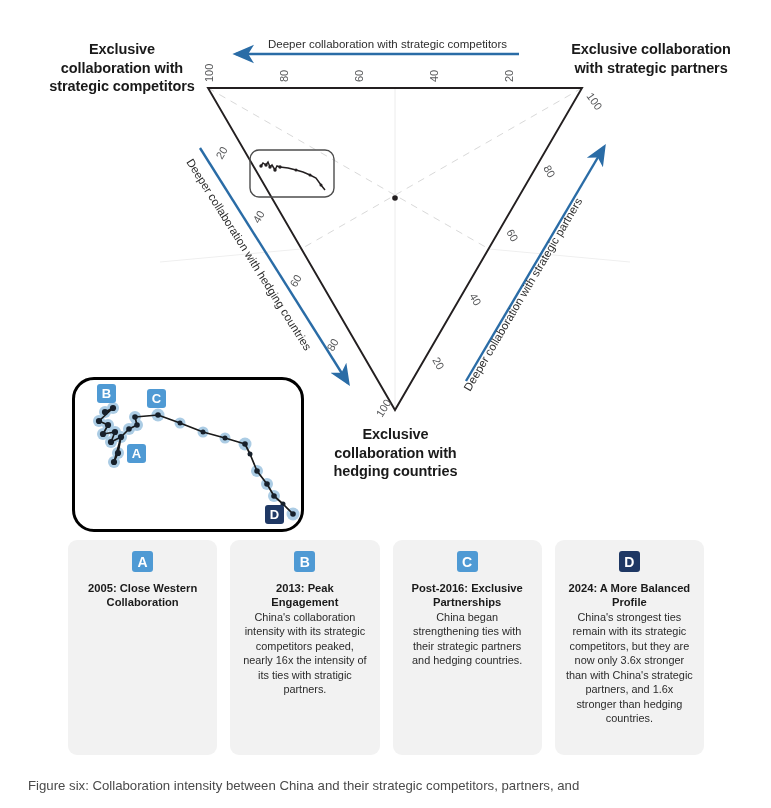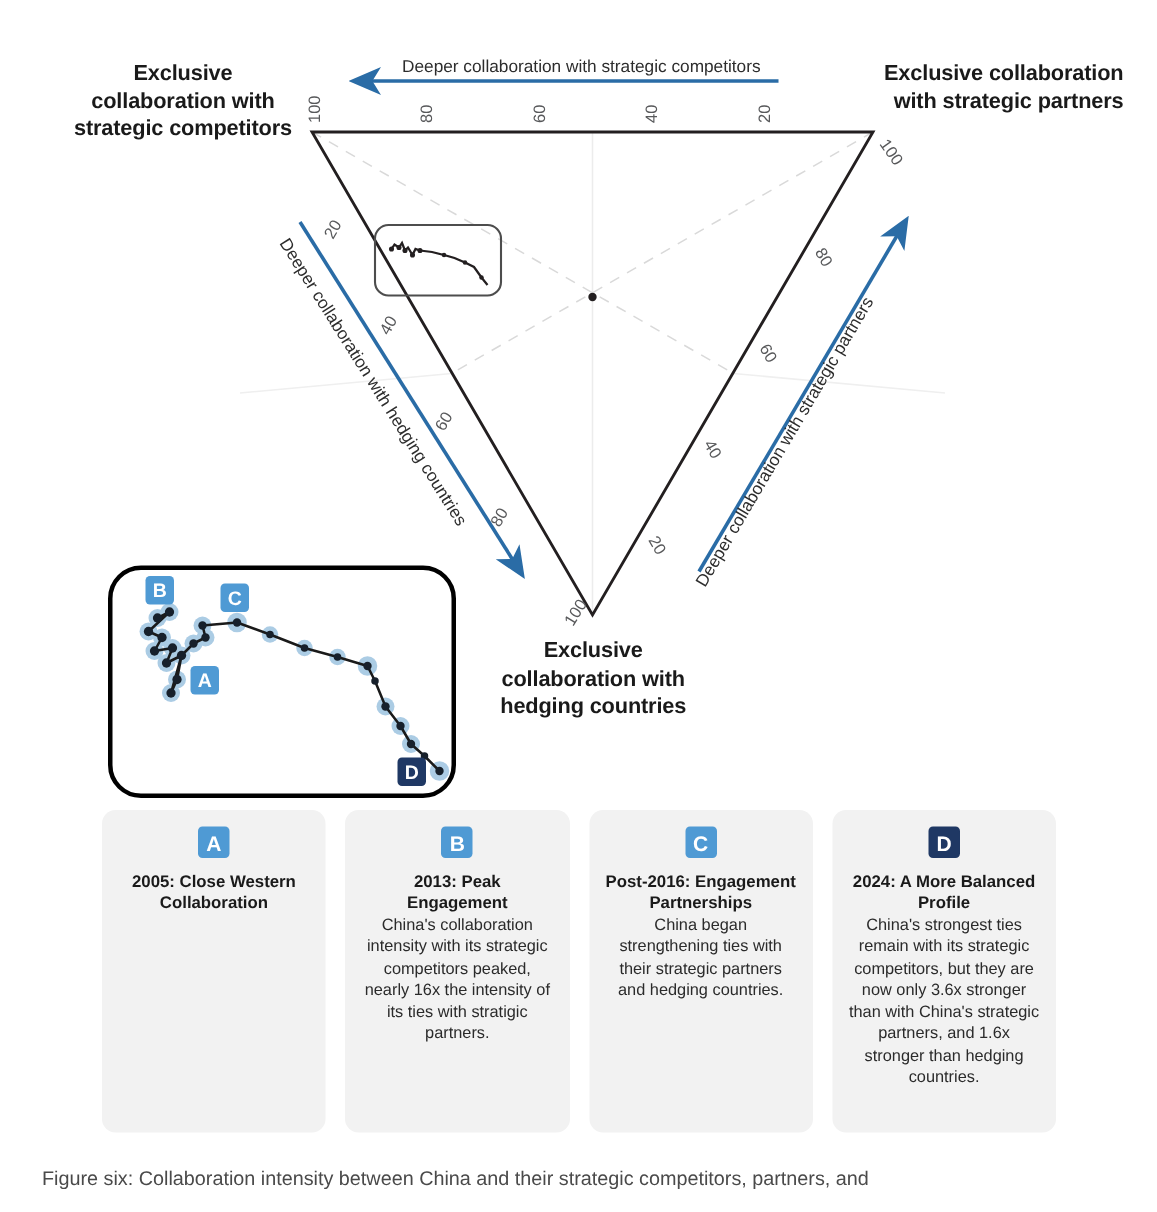--- a/index.html
+++ b/index.html
@@ -20,21 +20,21 @@
   .corner-label {
     position: absolute;
     text-align: center;
     font-weight: bold;
     font-size: 14.5px;
     line-height: 1.28;
     color: #1a1a1a;
     letter-spacing: -0.1px;
   }
   #corner-left  { left: 47px;  top: 40px;  width: 150px; }
-  #corner-right { left: 589px; top: 40px;  width: 160px; text-align: right; }
+  #corner-right { left: 571px; top: 40px;  width: 160px; }
   #corner-bottom{ left: 318px; top: 425px; width: 155px; }
 
   
   #ternary-plot {
     position: absolute;
     left: 0; top: 0;
     width: 771px; height: 540px;
   }
   .tick-text {
     font-family: "Liberation Sans", sans-serif;
@@ -278,21 +278,21 @@
     <div class="card-badge" style="background:#4f9ad4;">A</div>
     <div class="card-title">2005: Close Western Collaboration</div>
   </div>
   <div class="card">
     <div class="card-badge" style="background:#4f9ad4;">B</div>
     <div class="card-title">2013: Peak Engagement</div>
     <div class="card-body">China's collaboration intensity with its strategic competitors peaked, nearly 16x the intensity of its ties with stratigic partners.</div>
   </div>
   <div class="card">
     <div class="card-badge" style="background:#4f9ad4;">C</div>
-    <div class="card-title">Post-2016: Engagement Partnerships</div>
+    <div class="card-title">Post-2016: Exclusive Partnerships</div>
     <div class="card-body">China began strengthening ties with their strategic partners and hedging countries.</div>
   </div>
   <div class="card">
     <div class="card-badge" style="background:#1f3864;">D</div>
     <div class="card-title">2024: A More Balanced Profile</div>
     <div class="card-body">China's strongest ties remain with its strategic competitors, but they are now only 3.6x stronger than with China's strategic partners, and 1.6x stronger than hedging countries.</div>
   </div>
 </div>
 
 <div id="caption">Figure six: Collaboration intensity between China and their strategic competitors, partners, and</div>

